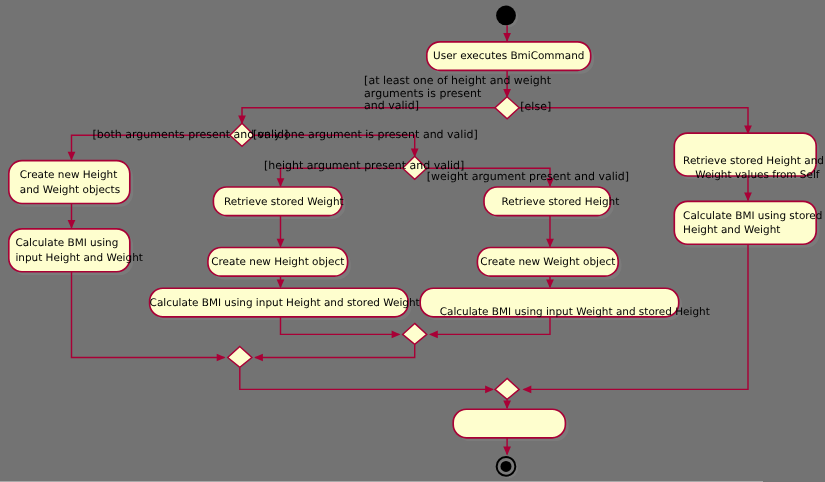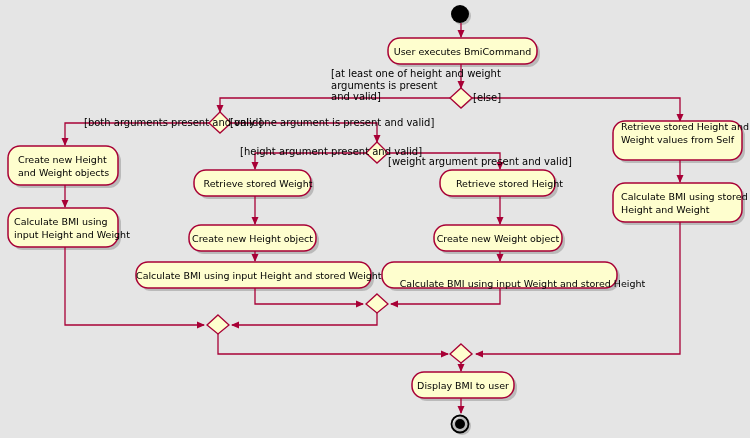--- a/index.html
+++ b/index.html
@@ -11,21 +11,21 @@
   body {
     width: 750px;
     height: 438px;
     font-family: "DejaVu Sans", "Liberation Sans", sans-serif;
     overflow: hidden;
   }
   #diagram-root {
     position: relative;
     width: 750px;
     height: 438px;
-    background: #e5e5e5;
+    background: #737373;
   }
   svg.layer {
     position: absolute;
     left: 0;
     top: 0;
     width: 750px;
     height: 438px;
   }
   .edge {
     stroke: #A80036;
@@ -229,25 +229,24 @@
   <div class="activity-label" style="left:136px; top:269px; width:235px;">Calculate BMI using input Height and stored Weight</div>
 
   <div class="activity-label" style="left:189px; top:232px; width:127px;">Create new Height object</div>
 
   <div class="activity-label" style="left:440px; top:177px; width:115px;margin-left:12px;">Retrieve stored Height</div>
 
   <div class="activity-label" style="left:434px; top:232px; width:128px;">Create new Weight object</div>
 
   <div class="activity-label" style="left:382px; top:277px; width:281px;">Calculate BMI using input Weight and stored Height</div>
 
-  <div class="activity-label left-al" style="left:621px; top:120px; width:124px;"><span>Retrieve stored Height and</span><br><span>Weight values from Self</span></div>
+  <div class="activity-label left-al" style="left:621px; top:140px; width:124px;text-align:right;"><span>Retrieve stored Height and</span><br><span>Weight values from Self</span></div>
 
   <div class="activity-label left-al" style="left:621px; top:190px; width:124px;"><span>Calculate BMI using stored</span><br><span>Height and Weight</span></div>
 
-  <div class="activity-label" style="left:412px; top:379px; width:102px;">Display BMI to user</div>
 
   <div class="guard-label" style="left:331px; top:68px; width:170px;"><span>[at least one of height and weight</span><br><span>arguments is present</span><br><span>and valid]</span></div>
 
   <div class="guard-label" style="left:473px; top:92px;">[else]</div>
 
   <div class="guard-label" style="left:84px; top:117px;">[both arguments present and valid]</div>
 
   <div class="guard-label" style="left:230px; top:117px;">[only one argument is present and valid]</div>
 
   <div class="guard-label" style="left:240px; top:146px;">[height argument present and valid]</div>

